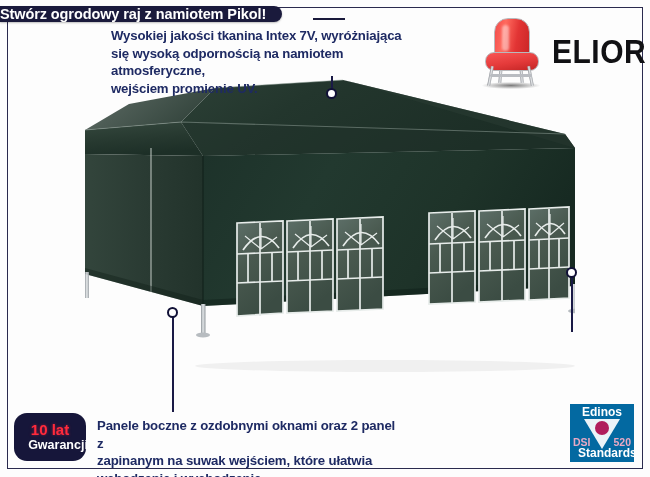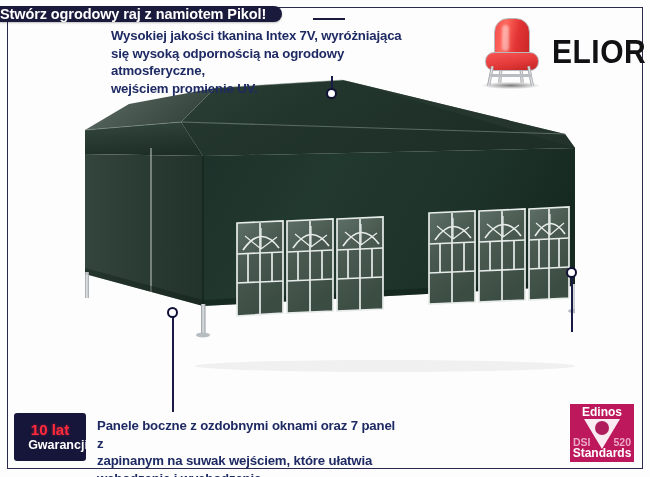--- a/index.html
+++ b/index.html
@@ -151,21 +151,21 @@
     width:490px;height:300px;
     z-index:20;
   }
   #tent svg{display:block;width:490px;height:300px;}
   
   .warranty{
     position:absolute;
     left:14px;top:413px;
     width:72px;height:48px;
     background:#16163a;
-    border-radius:3px;
+    border-radius:13px;
     display:flex;flex-direction:column;
     align-items:center;justify-content:center;
     z-index:36;
   }
   .warranty-top{
     color:#ff2a3c;
     font-size:15px;font-weight:bold;
     line-height:16px;
     text-shadow:0 0 3px rgba(255,40,60,.5);
   }
@@ -173,21 +173,21 @@
     color:#ffffff;
     font-size:12.5px;font-weight:bold;
     line-height:14px;
     margin-left:16px;
   }
   
   .edinos{
     position:absolute;
     left:570px;top:404px;
     width:64px;height:58px;
-    background:#be185d;
+    background:#0369a1;
     z-index:36;
     overflow:hidden;
   }
   .edinos-top{
     position:absolute;left:0;top:1px;width:64px;
     text-align:center;
     color:#ffffff;font-size:12px;font-weight:bold;
   }
   .edinos-v{
     position:absolute;left:12px;top:15px;
@@ -198,21 +198,21 @@
     position:absolute;left:3px;top:32px;
     color:#e9a9c4;font-size:10.5px;font-weight:bold;
     z-index:3;
   }
   .edinos-804{
     position:absolute;right:3px;top:32px;
     color:#e9a9c4;font-size:10.5px;font-weight:bold;
     z-index:3;
   }
   .edinos-bot{
-    position:absolute;left:0;bottom:2px;width:64px;
+    position:absolute;left:8px;bottom:2px;width:42px;
     text-align:center;
     color:#ffffff;font-size:12px;font-weight:bold;
     z-index:4;
   }
 </style>
 </head>
 <body>
 
 <div id="stage">
 
@@ -365,31 +365,31 @@
       <div class="chair-seat"></div>
       <div class="chair-leg l1"></div>
       <div class="chair-leg l2"></div>
       <div class="chair-rail"></div>
     </div>
     <div class="logo-word">ELIOR</div>
   </div>
 
   <div class="callout" id="callout-fabric">
     <p>Wysokiej jakości tkanina Intex 7V, wyróżniająca</p>
-    <p>się wysoką odpornością na ogrodowy atmosferyczne,</p>
+    <p>się wysoką odpornością na namiotem atmosferyczne,</p>
     <p>wejściem promienie UV.</p>
   </div>
   <div class="leader" style="left:331px;top:76px;width:1.6px;height:19px;"></div>
   <div class="marker" style="left:326px;top:88px;"></div>
 
   <div class="leader" style="left:571px;top:276px;width:1.6px;height:56px;"></div>
   <div class="marker" style="left:566px;top:267px;"></div>
 
   <div class="callout" id="callout-panels">
-    <p>Panele boczne z ozdobnymi oknami oraz 7 panel z</p>
+    <p>Panele boczne z ozdobnymi oknami oraz 2 panel z</p>
     <p>zapinanym na suwak wejściem, które ułatwia</p>
     <p>wchodzenie i wychodzenie.</p>
   </div>
   <div class="leader" style="left:172px;top:316px;width:1.6px;height:96px;"></div>
   <div class="marker" style="left:167px;top:307px;"></div>
 
   <div class="warranty">
     <div class="warranty-top">10 lat</div>
     <div class="warranty-bot">Gwarancji</div>
   </div>

